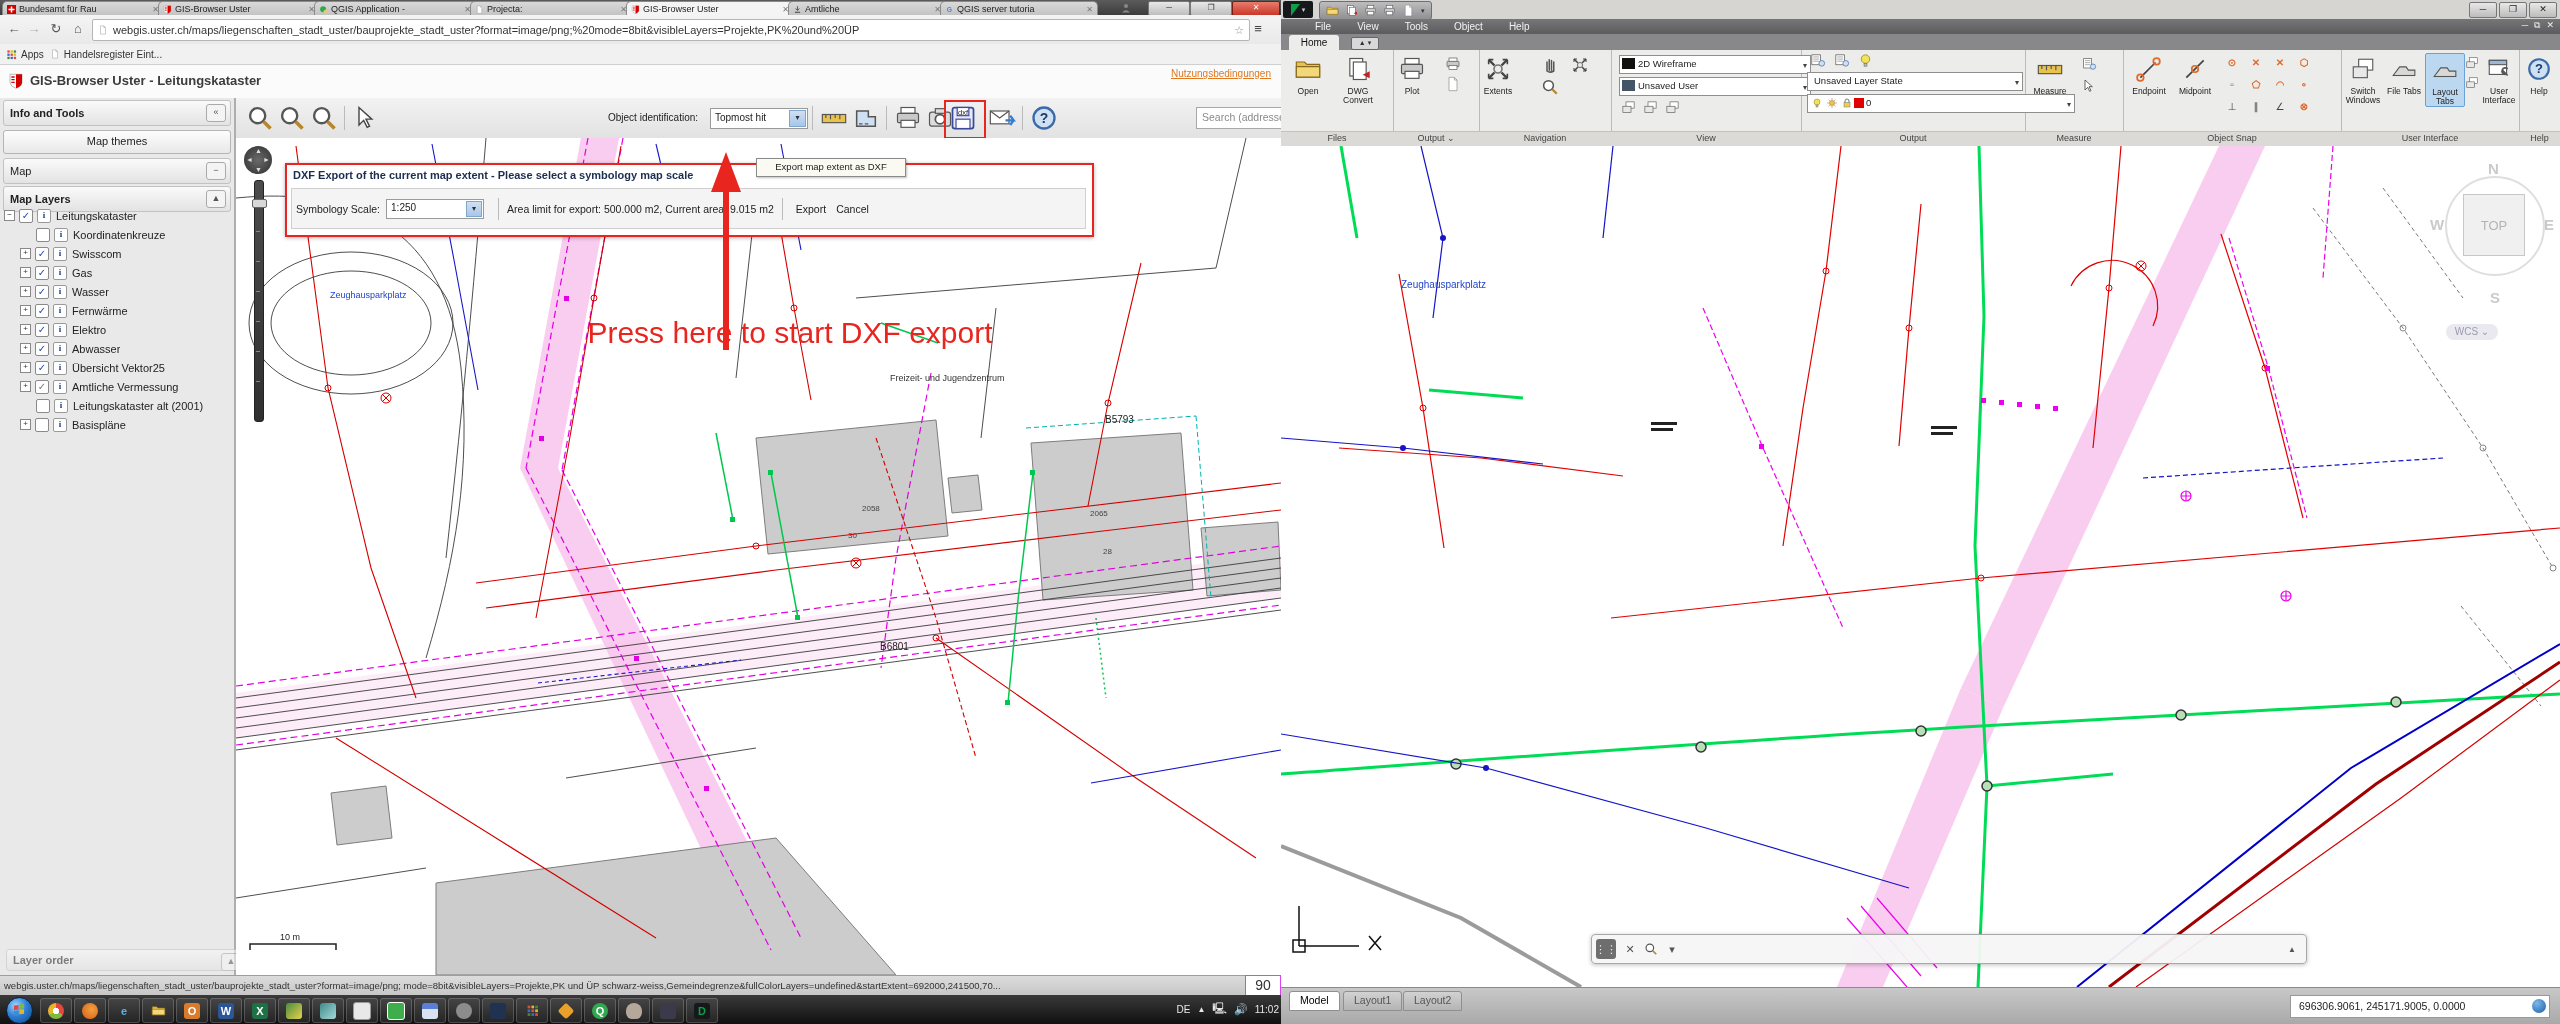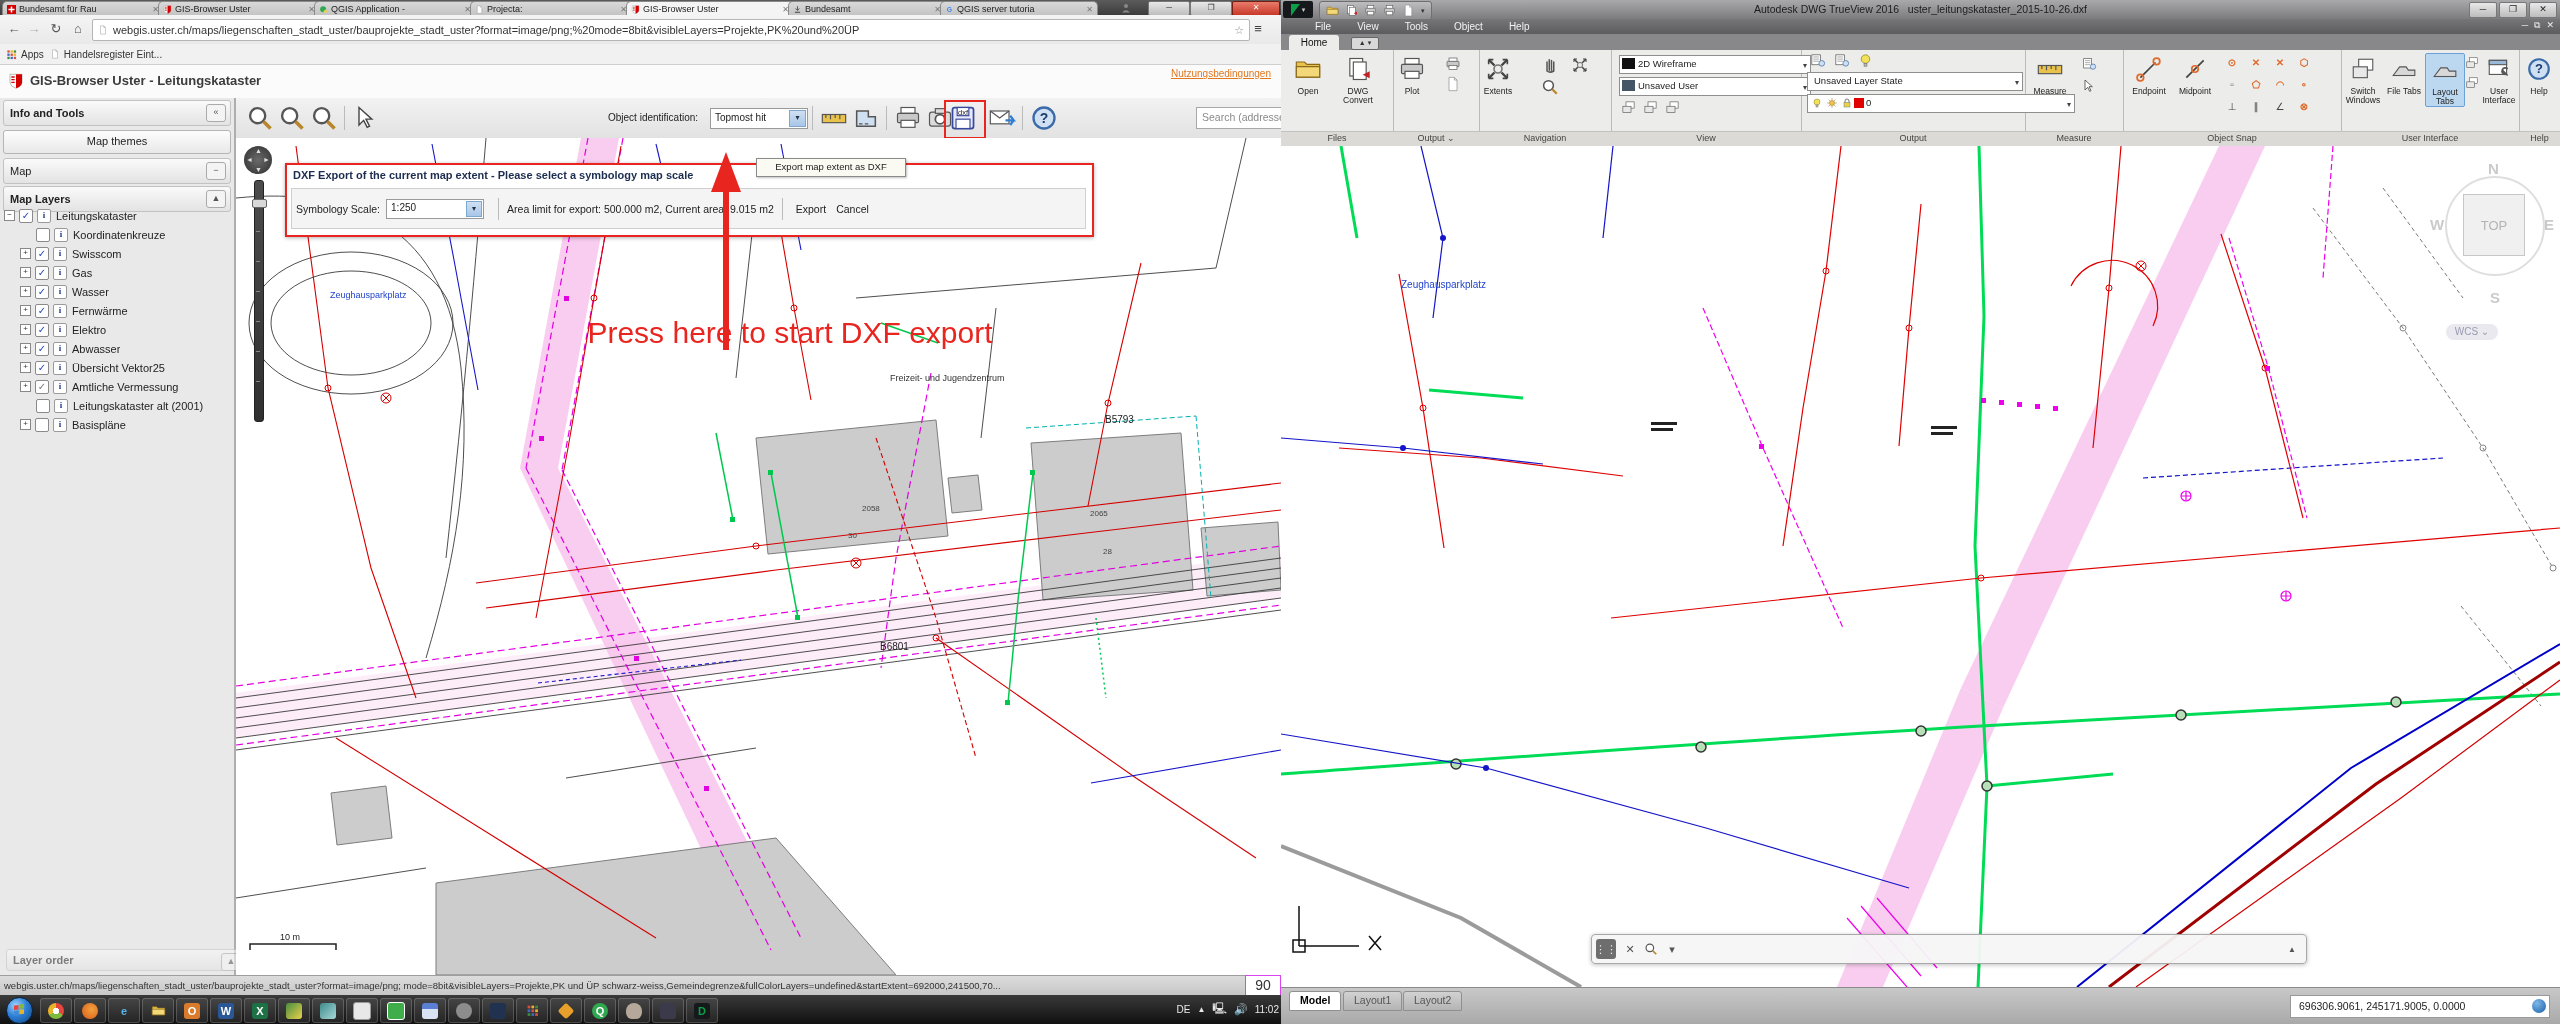--- a/index.html
+++ b/index.html
@@ -188,21 +188,21 @@
           border:1px solid #a8a8a8;border-radius:4px;display:flex;align-items:center;gap:4px;padding:0 4px;
           box-shadow:0 1px 4px rgba(0,0,0,.25);}
   .cmdicn{width:20px;height:20px;display:flex;align-items:center;justify-content:center;
           font-size:11px;color:#555;}
   .cmdicn.dark{background:#6e6e6e;color:#eee;border-radius:3px;}
   #tvbottom{position:absolute;left:0;top:987px;width:1279px;height:37px;
             background:linear-gradient(#c8c8c8,#a8a8a8);border-top:1px solid #8a8a8a;}
   .mtab{position:absolute;top:3px;height:18px;padding:0 10px;font-size:10.5px;line-height:17px;
         color:#555;background:linear-gradient(#d2d2d2,#b4b4b4);border:1px solid #8f8f8f;
         border-radius:3px 3px 0 0;}
-  .mtab.active{background:#fff;color:#000;font-weight:bold;}
+  .mtab.active{background:#fff;color:#000;font-weight:normal;}
   #coordbox{position:absolute;right:10px;top:7px;width:250px;height:21px;background:#fff;
             border:1px solid #999;font-size:10.5px;line-height:20px;padding-left:8px;color:#222;}
   #coordbox .blueorb{position:absolute;right:3px;top:3px;width:14px;height:14px;border-radius:50%;
             background:radial-gradient(circle at 35% 30%,#7db8e8,#1a5fa8);}
 
   svg text{font-family:"Liberation Sans",sans-serif;}
 </style>
 </head>
 <body>
 
@@ -393,21 +393,21 @@
         <svg class="favicon">
             <use href="#i-shield"></use>
           </svg>
         <span class="tlabel">GIS-Browser Uster</span>
         <span class="tclose">✕</span>
       </div>
       <div class="tab" style="left:788px;width:148px;">
         <svg class="favicon">
             <use href="#i-download"></use>
           </svg>
-        <span class="tlabel">Bundesamt</span>
+        <span class="tlabel">Amtliche</span>
         <span class="tclose">✕</span>
       </div>
       <div class="tab" style="left:940px;width:148px;">
         <svg class="favicon">
             <use href="#i-google"></use>
           </svg>
         <span class="tlabel">QGIS server tutoria</span>
         <span class="tclose">✕</span>
       </div>
       <svg class="abs" style="left:1120px;top:2px;width:12px;height:12px">
@@ -845,25 +845,20 @@
         <span style="font-size:8px">▲</span>
         <span style="font-size:11px">🖳</span>
         <span style="font-size:11px">🔊</span>
         <span>11:02</span>
       </div>
     </div>
   </div>
 
   <div id="truview">
 
-    <div id="tvtitle">
-      <div id="tvtitletext">
-        <span>Autodesk DWG TrueView 2016</span>&nbsp;&nbsp;&nbsp;<span>uster_leitungskataster_2015-10-26.dxf</span>
-      </div>
-    </div>
     <div id="tvappbtn">
       <span class="dtri"></span>
       <span style="color:#ccc;font-size:7px">▾</span>
     </div>
     <div id="qat">
       <svg style="width:13px;height:13px">
           <use href="#i-folder"></use>
         </svg>
       <svg style="width:13px;height:13px">
           <use href="#i-docs"></use>

